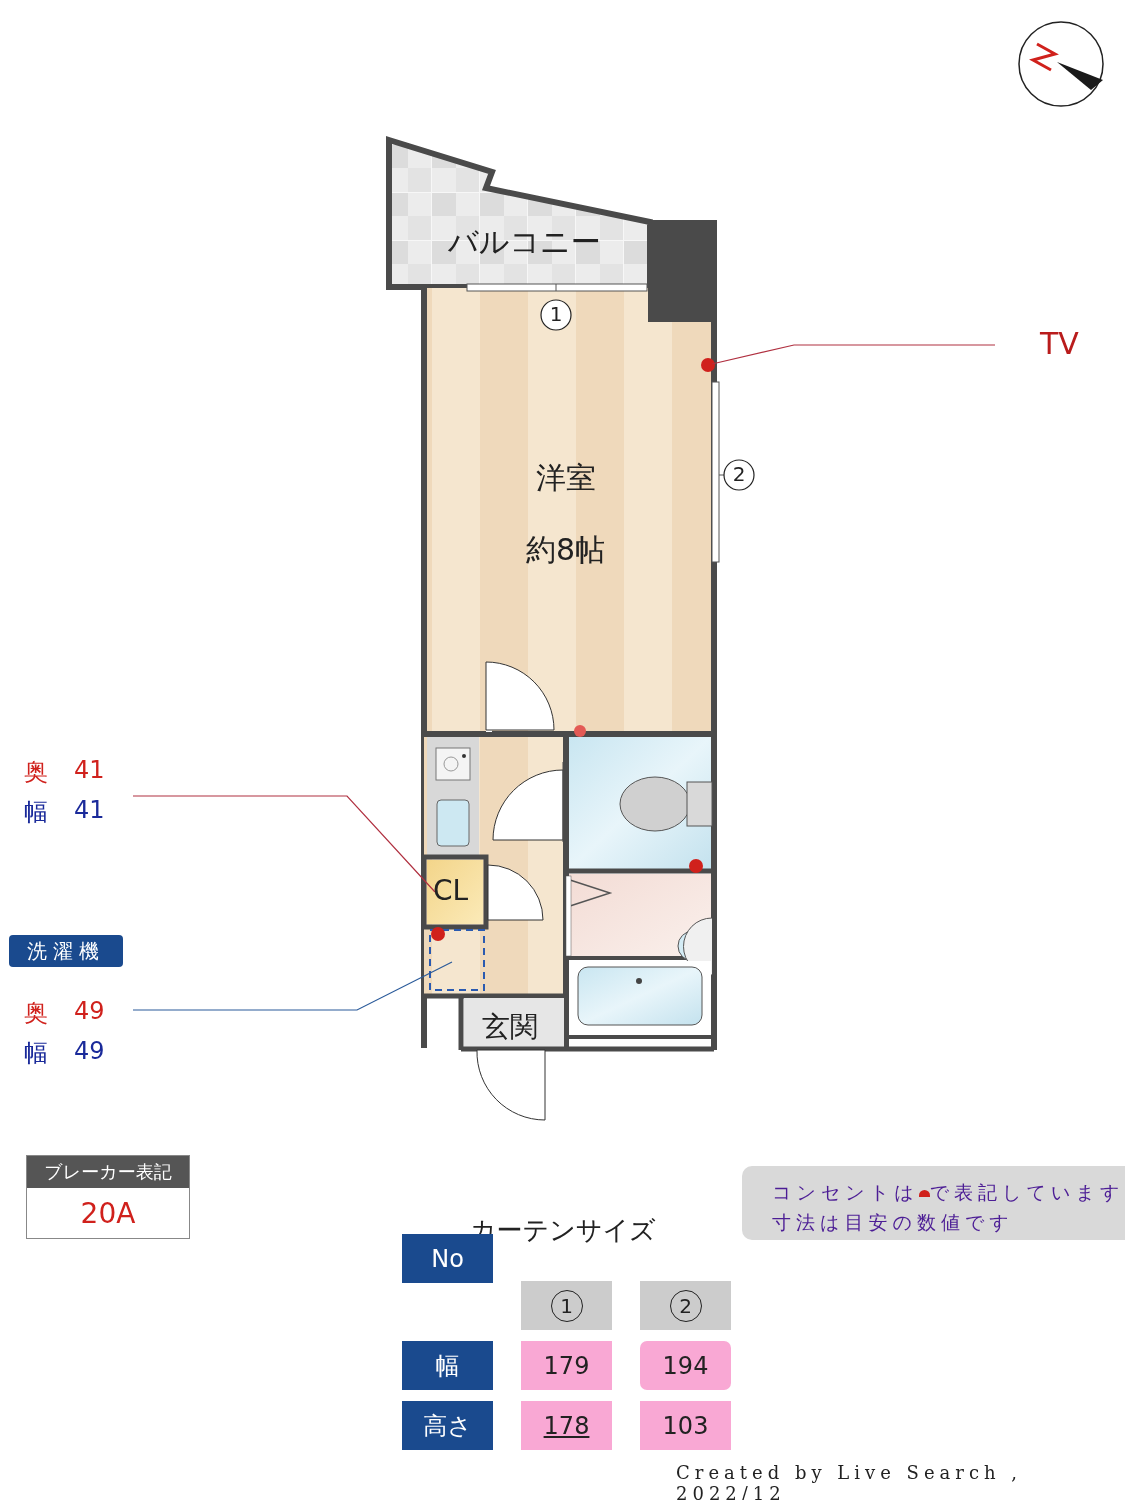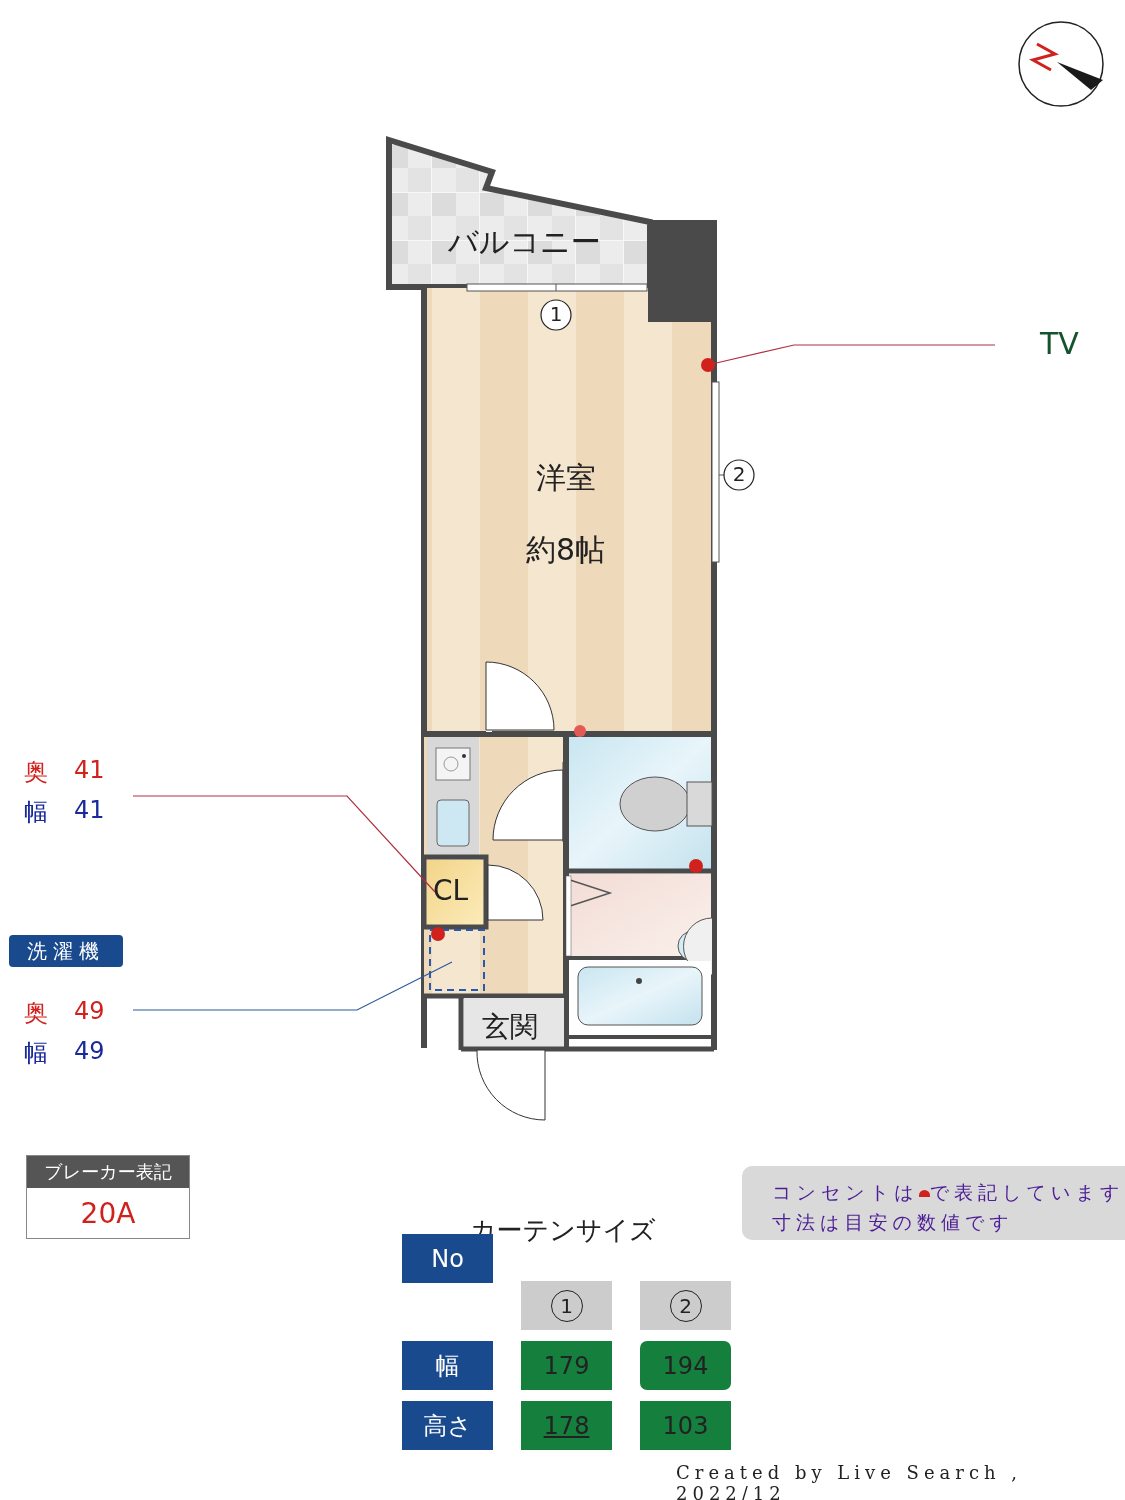--- a/index.html
+++ b/index.html
@@ -21,25 +21,25 @@
 
   .note { position:absolute; left:742px; top:1166px; width:408px; height:74px; background:#d9d9d9; border-radius:10px;
           font-size:19px; letter-spacing:5px; color:#4c1d95; }
   .note div { position:absolute; left:30px; }
   .dot-red { display:inline-block; width:11px; height:7px; background:#d0211c; border-radius:6px 6px 0 0; vertical-align:middle; }
 
   .curtain-title { position:absolute; left:470px; top:1213px; font-size:26px; color:#222; }
   .cell { position:absolute; width:91px; height:49px; display:flex; align-items:center; justify-content:center; font-size:24px; }
   .cell.head { background:#1a4a8e; color:#fff; }
   .cell.num { background:#cccccc; color:#222; }
-  .cell.val { background:#15803d; color:#222; }
+  .cell.val { background:#f9a8d4; color:#222; }
   .circ { display:inline-flex; width:30px; height:30px; border:1.5px solid #222; border-radius:50%; align-items:center; justify-content:center; font-size:20px; background:transparent; }
 
   .credit { position:absolute; left:676px; top:1462px; font-family:"DejaVu Serif", serif; font-size:18px; letter-spacing:5px; color:#222; }
-  .label-tv { position:absolute; left:1040px; top:326px; color:#14532d; font-size:30px; }
+  .label-tv { position:absolute; left:1040px; top:326px; color:#b91c1c; font-size:30px; }
 </style>
 </head>
 <body>
 
 <div class="abs" style="left:1017px;top:20px;width:88px;height:88px;">
   <svg width="88" height="88" viewBox="0 0 88 88">
     <circle cx="44" cy="44" r="42" fill="#fff" stroke="#222" stroke-width="1.5"></circle>
     <polyline points="20,24 38,34 16,40 34,50" fill="none" stroke="#d0211c" stroke-width="3"></polyline>
     <polygon points="40,42 86,60 74,70" fill="#1a1a1a"></polygon>
   </svg>

